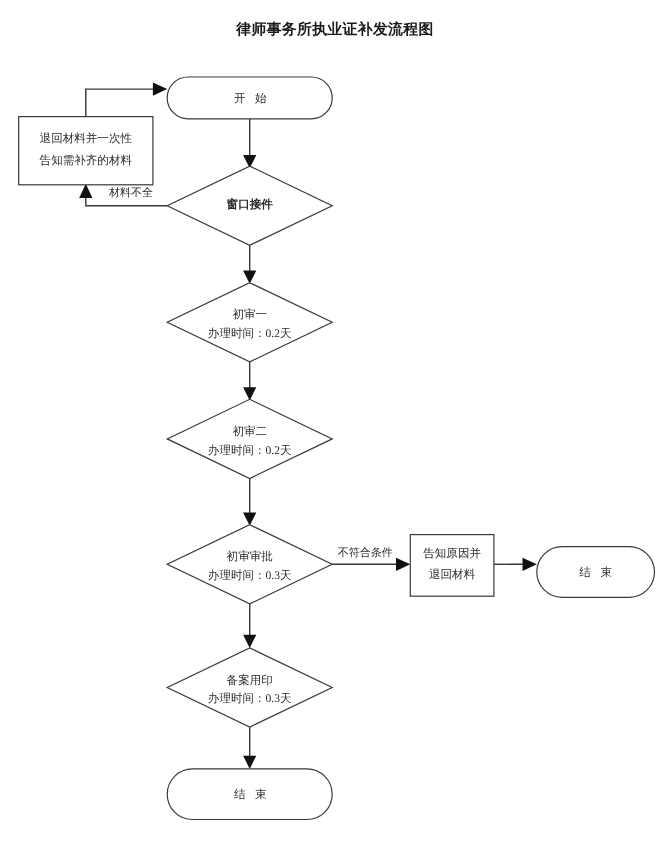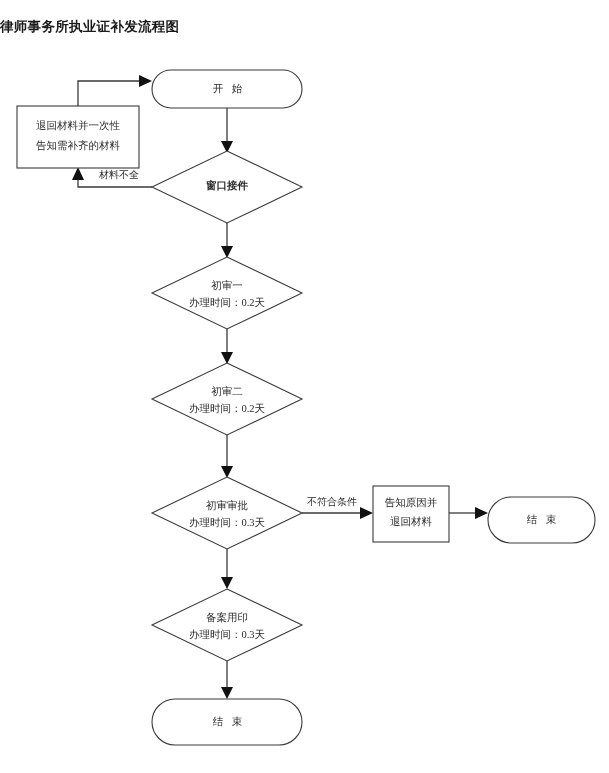--- a/index.html
+++ b/index.html
@@ -12,21 +12,21 @@
     height: 773px;
     font-family: "Liberation Serif", "DejaVu Serif", serif;
     position: relative;
     overflow: hidden;
   }
   #page-title {
     position: absolute;
     top: 18px;
     left: 0;
     width: 609px;
-    text-align: left;
+    text-align: center;
     font-size: 13.5px;
     font-weight: bold;
     color: #1a1a1a;
     letter-spacing: 0.3px;
   }
   #flow-canvas {
     position: absolute;
     top: 0;
     left: 0;
   }

